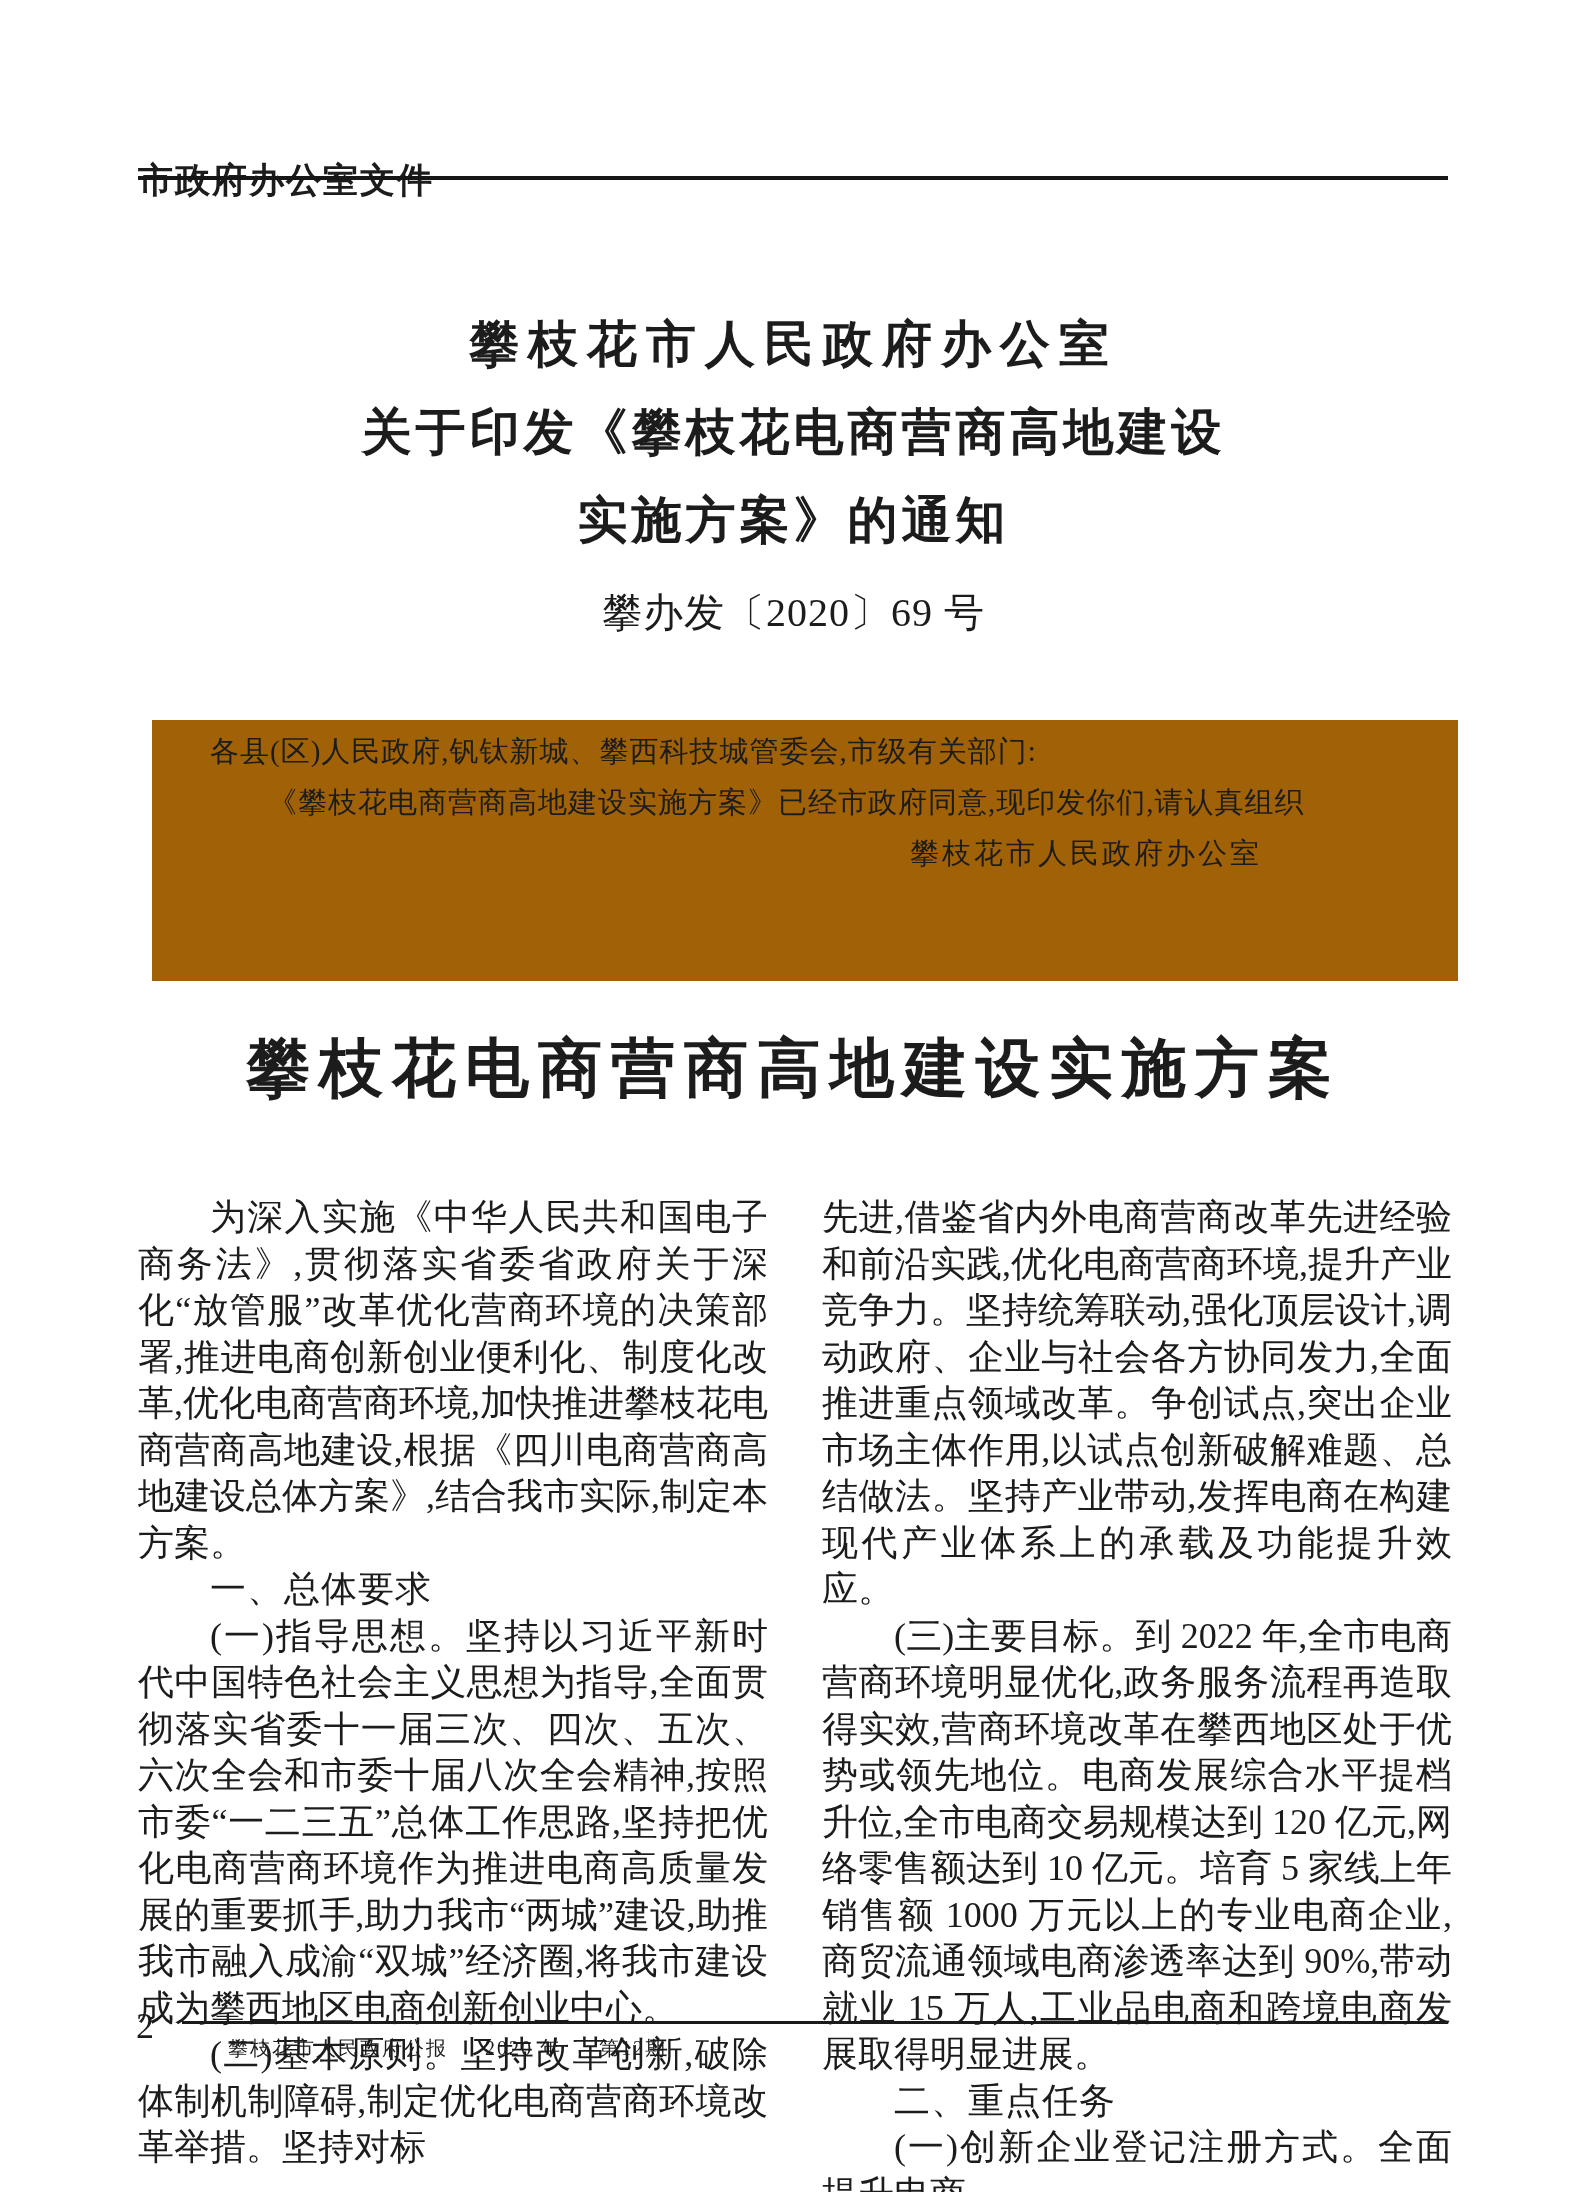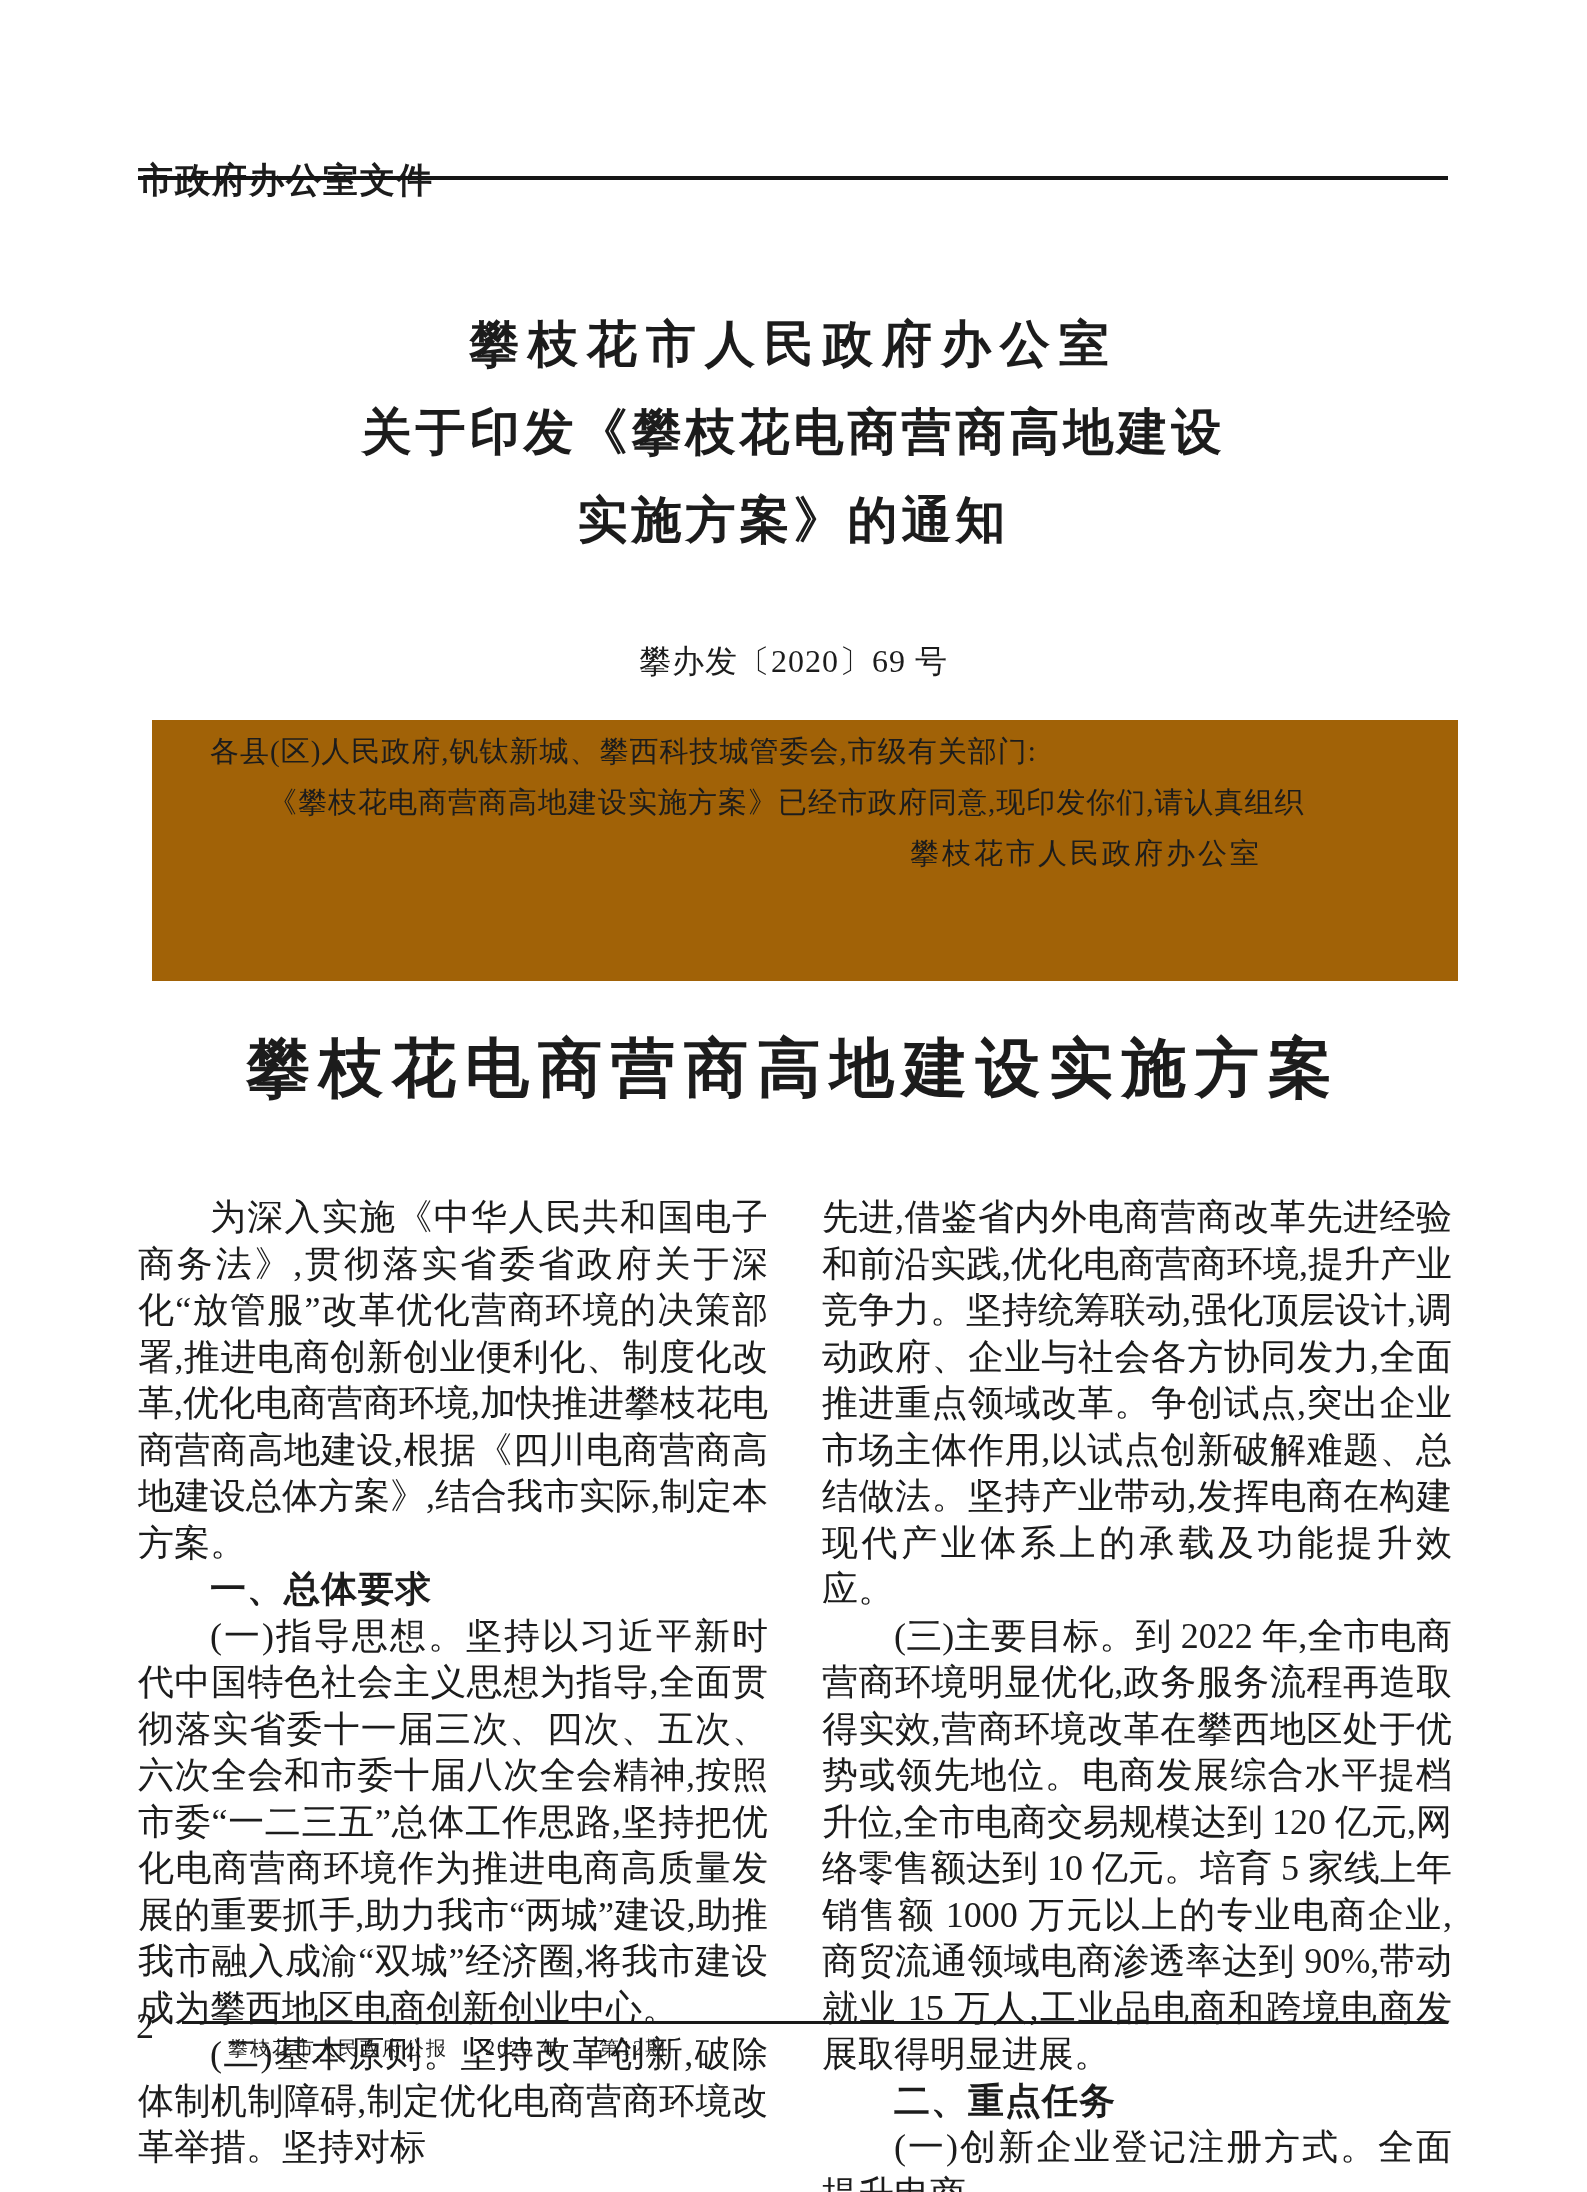--- a/index.html
+++ b/index.html
@@ -25,21 +25,21 @@
   
   .main-title{
     position:absolute;left:0;top:300px;width:100%;
     text-align:center;font-weight:bold;font-size:50px;line-height:88px;
   }
   .main-title .t1{letter-spacing:9px;}
   .main-title .t2{letter-spacing:4px;}
   .main-title .t3{letter-spacing:4px;}
   .doc-number{
     position:absolute;left:0;top:595px;width:100%;
-    text-align:center;font-size:32px;line-height:36px;letter-spacing:1px;margin-top:48px;
+    text-align:center;font-size:40px;line-height:36px;letter-spacing:1px;
   }
   
   .notice-box{
     position:absolute;left:152px;top:720px;
     width:1306px;height:261px;
     background:#a16207;
     box-sizing:border-box;
     padding:6px 46px 0 58px;
     font-size:29px;line-height:51px;letter-spacing:1px;
   }
@@ -61,21 +61,21 @@
   }
   .col{
     width:630px;
     font-size:36px;line-height:46.5px;
     text-align:justify;
   }
   .col p{margin:0;}
   .col .para-indent{text-indent:2em;}
   .col .para{text-indent:0;}
   .col .heading{
-    text-indent:2em;font-weight:bold;
+    text-indent:2em;font-weight:normal;
     font-family:"Liberation Sans","DejaVu Sans",sans-serif;
     letter-spacing:1px;
   }
   
   .footer-pagenum{
     position:absolute;left:136px;top:2006px;
     font-size:36px;line-height:40px;
   }
   .footer-rule{
     position:absolute;left:182px;top:2021px;

